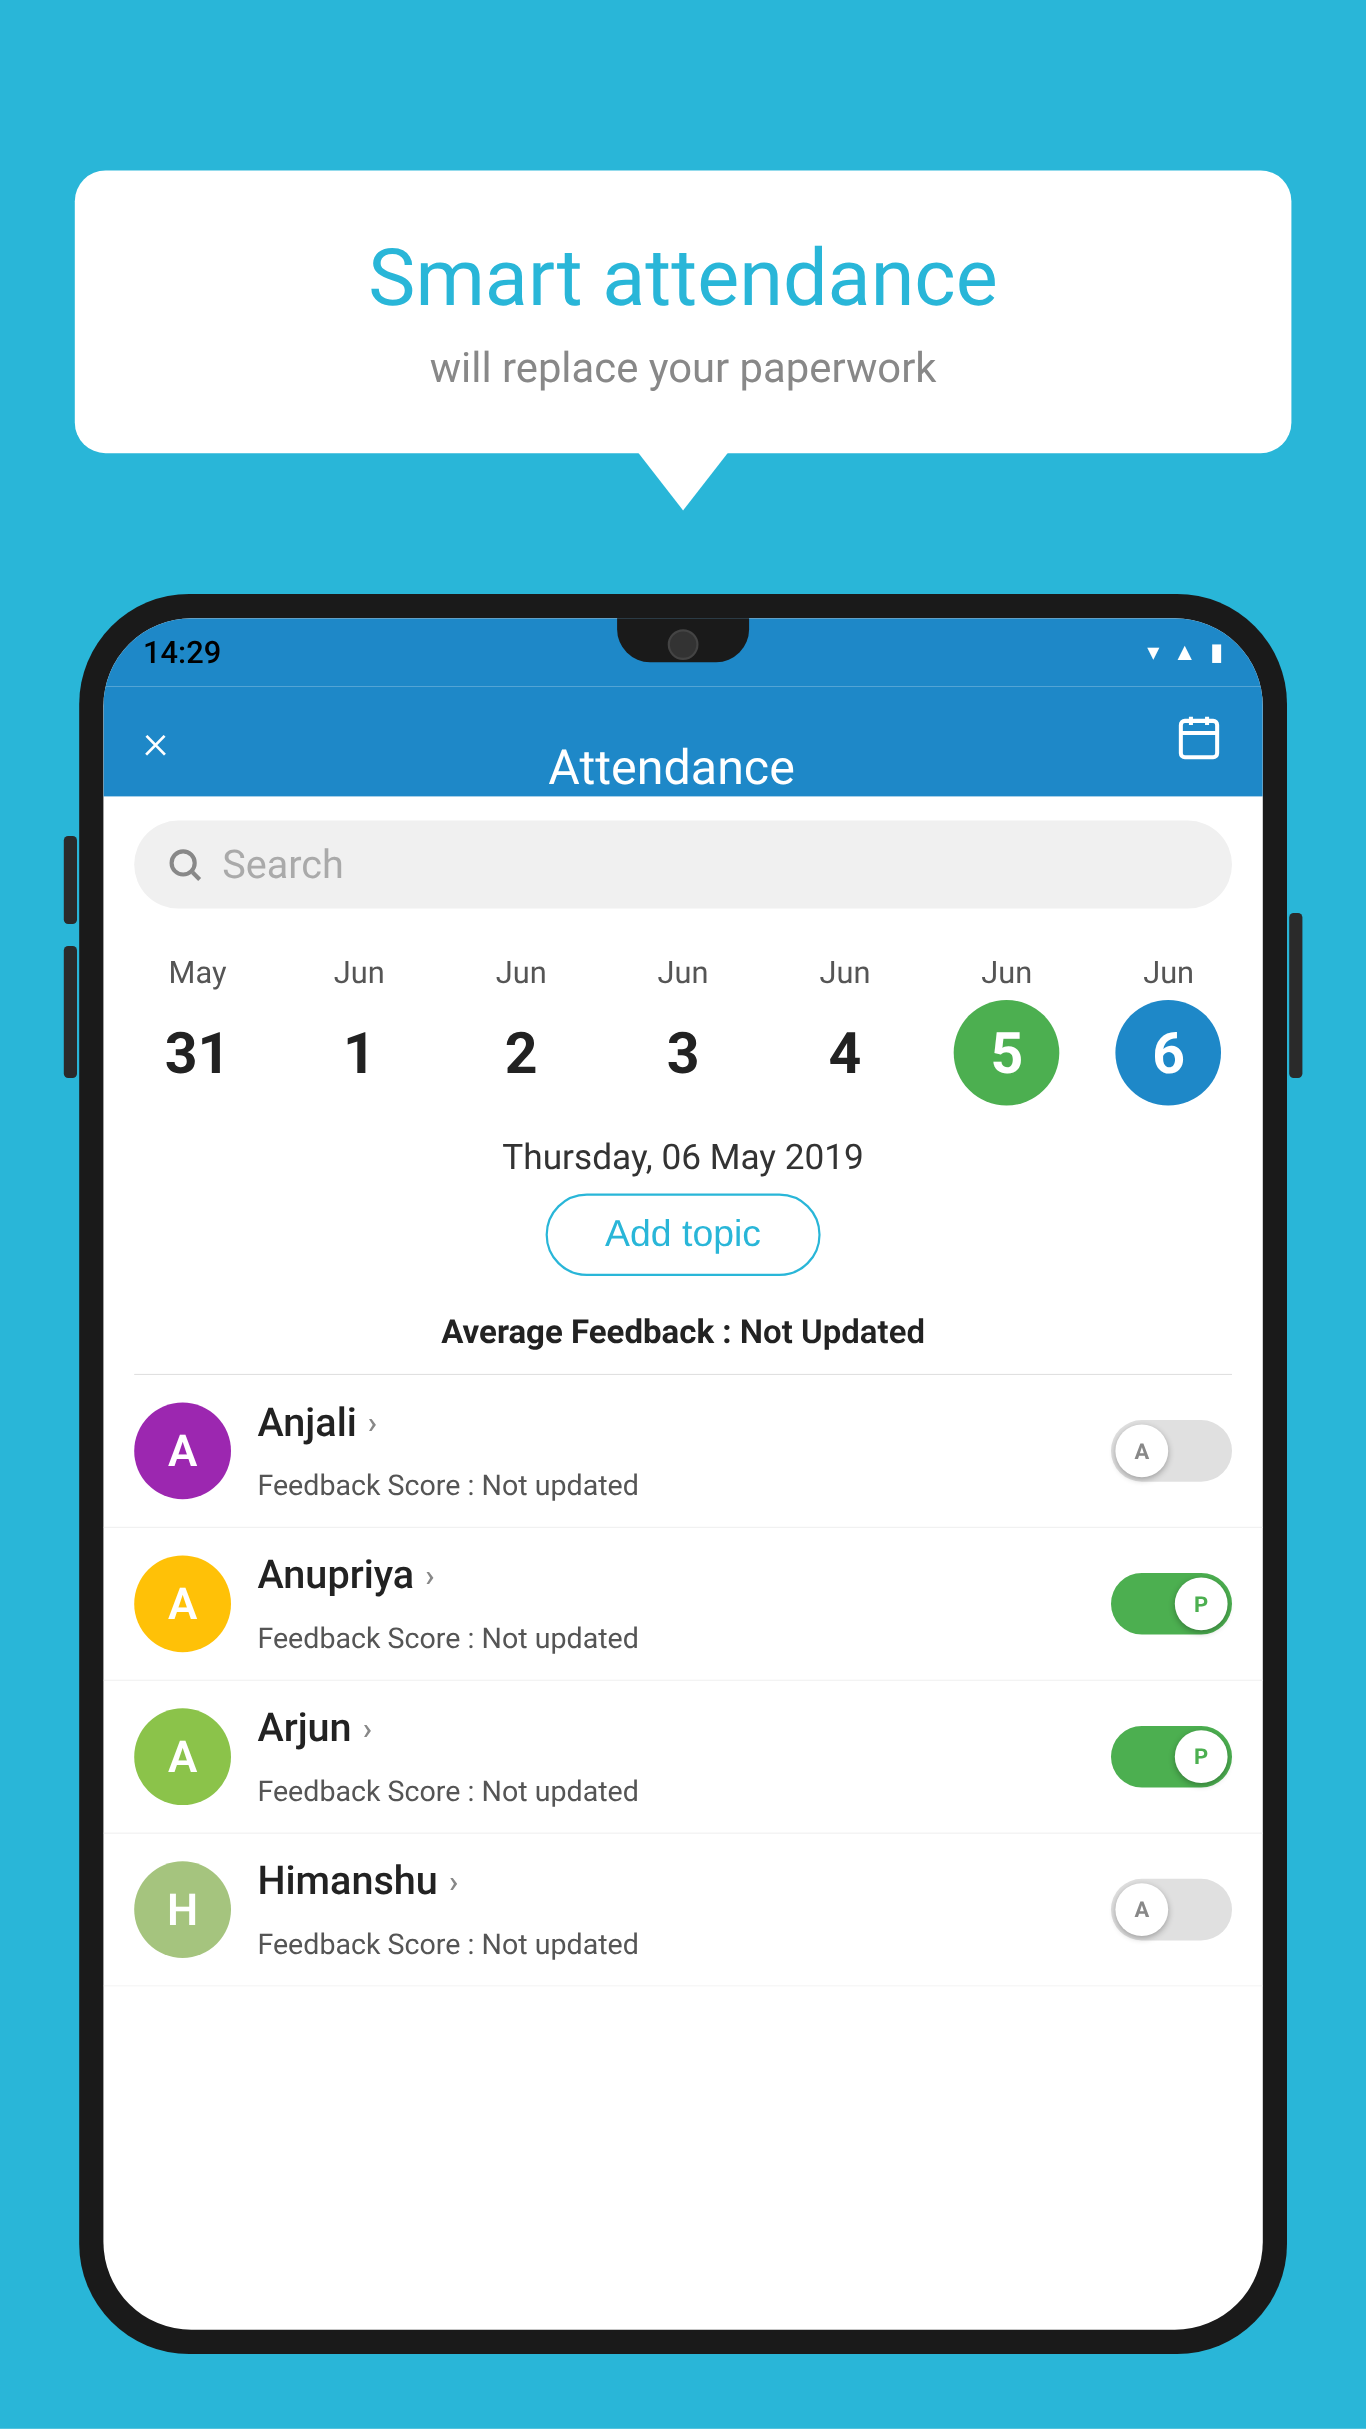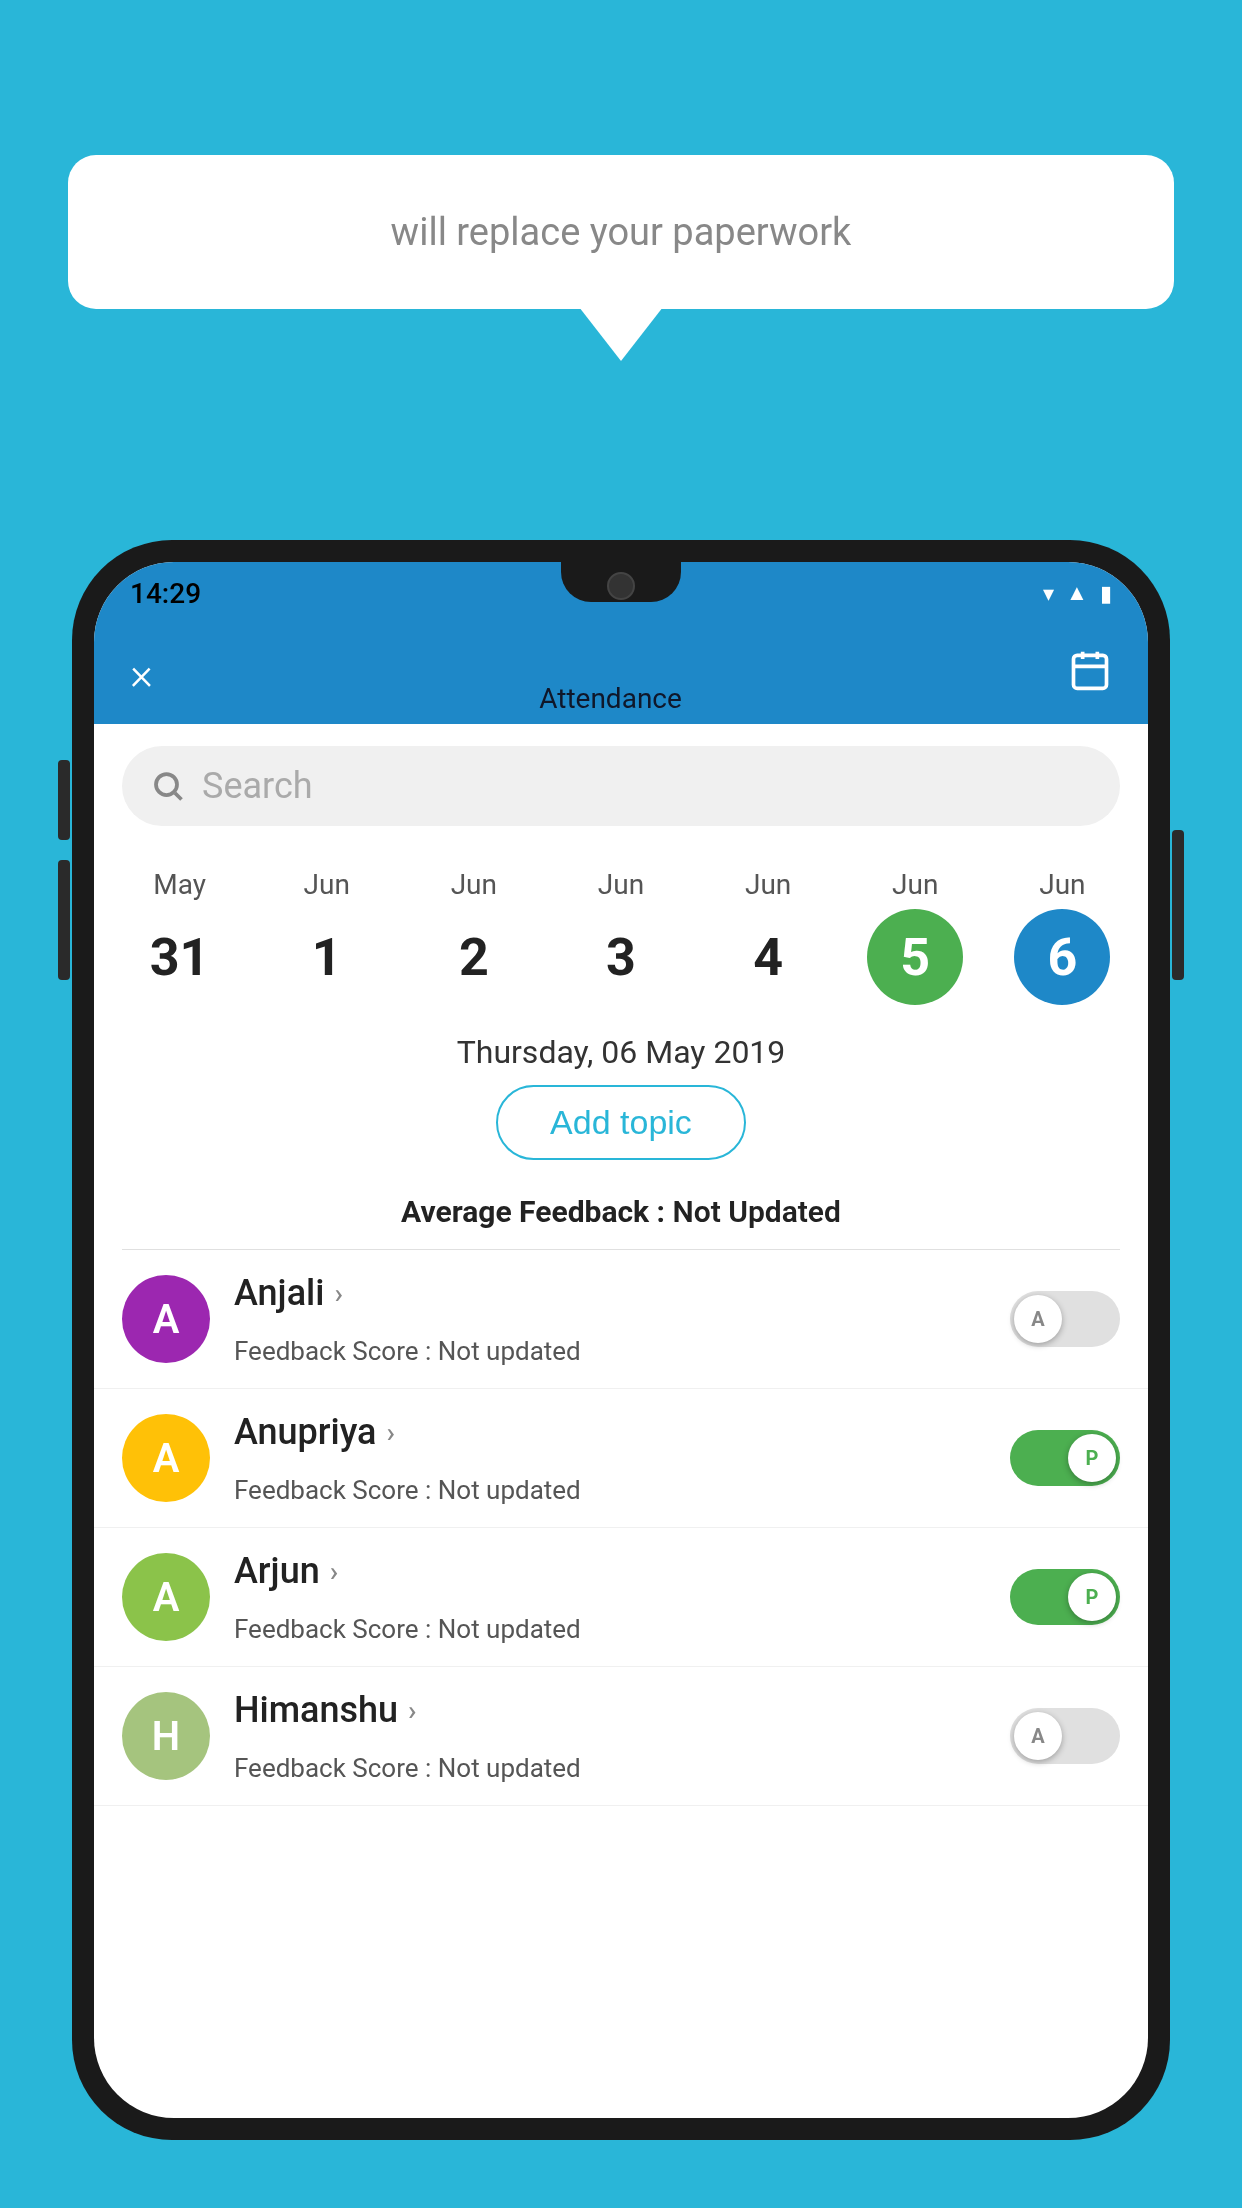--- a/index.html
+++ b/index.html
@@ -144,22 +144,22 @@
     }
 
     .header-close {
       color: white;
       font-size: 44px;
       font-weight: 300;
       cursor: pointer;
     }
 
     .header-title {
-      color: #0f172a;
-      font-size: 28px;
+      color: #ffffff;
+      font-size: 44px;
       font-weight: 400;
       margin-top: 48px;
     }
 
     .header-calendar {
       color: white;
       font-size: 36px;
     }
 
     
@@ -397,20 +397,21 @@
       top: 290px;
       width: 12px;
       height: 150px;
     }
   </style>
 </head>
 <body>
 
 <div class="speech-bubble-container">
   <div class="speech-bubble">
+    <div class="speech-title">Smart attendance</div>
     <div class="speech-subtitle">will replace your paperwork</div>
   </div>
 </div>
 
 <div class="phone-frame">
   <div class="phone-outer">
 
     <div class="phone-side-btn vol-up"></div>
     <div class="phone-side-btn vol-down"></div>
     <div class="phone-side-btn power-btn"></div>

